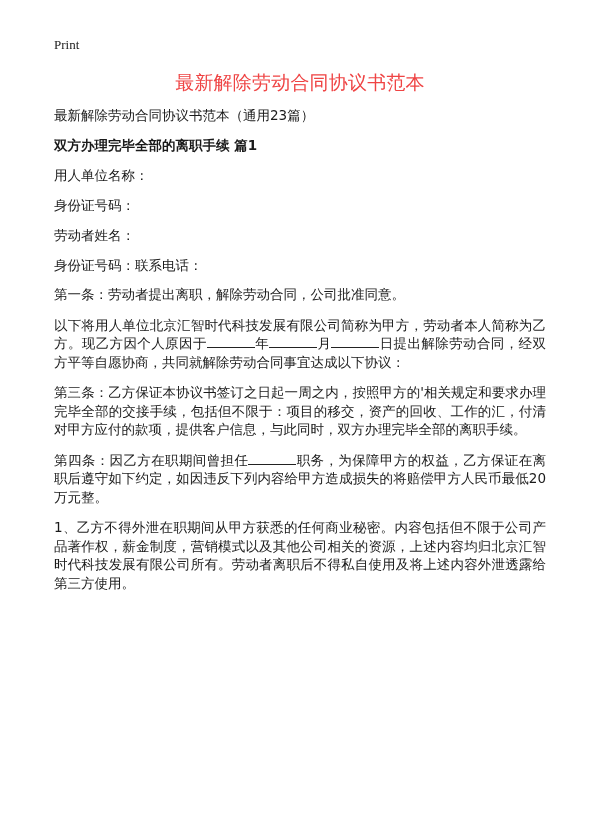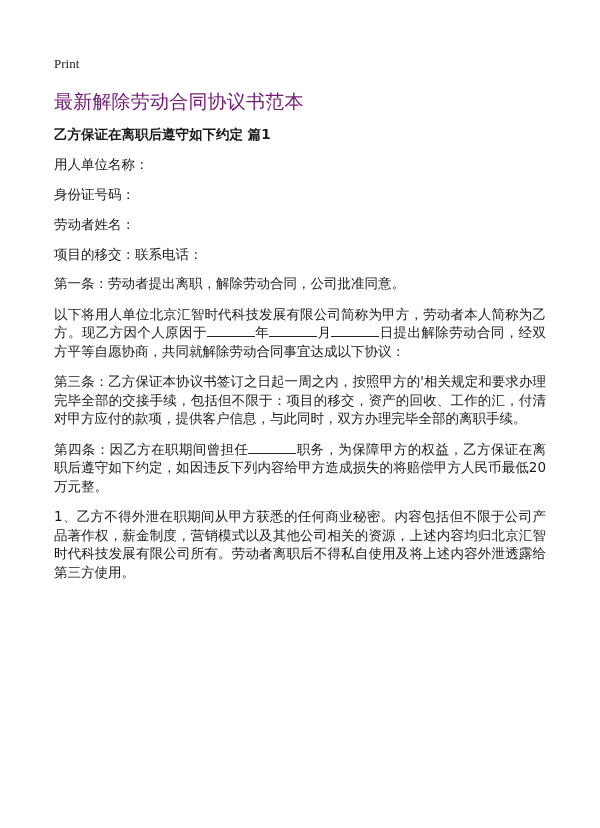--- a/index.html
+++ b/index.html
@@ -1,47 +1,48 @@
 <!DOCTYPE html>
 <html><head>
   <meta charset="utf-8">
   <style>
     html, body { margin: 0; padding: 0; background: #ffffff; }
     body {
       width: 600px; height: 828px; overflow: hidden; position: relative;
       font-family: "DejaVu Sans", "Liberation Sans", sans-serif;
       color: #1a1a1a;
     }
-    .page { position: absolute; left: 54px; top: 56px; width: 492px; }
+    .page { position: absolute; left: 54px; top: 37px; width: 492px; }
     .print-label {
       font-family: "Liberation Serif", "DejaVu Serif", serif;
       font-size: 13px; line-height: 16px; color: #222; margin: 0 0 17px 0;
     }
     .doc-title {
-      font-size: 19px; line-height: 24px; text-align: left; font-weight: normal;
-      margin: 0 0 12px 0; letter-spacing: 0.2px; color: #701a75;
+      font-size: 19px; line-height: 24px; text-align: center; font-weight: normal;
+      margin: 0 0 12px 0; letter-spacing: 0.2px; color: #ef4444;
     }
     .subtitle { font-size: 13.5px; line-height: 18px; margin: 0 0 12px 0; }
     .section-heading { font-size: 13.5px; line-height: 18px; font-weight: bold; margin: 0 0 10px 0; }
     .field { font-size: 13.5px; line-height: 18px; margin: 12px 0 11px 0; }
     .para { font-size: 13.5px; line-height: 18.5px; margin: 0 0 12px 0; text-align: justify; word-break: break-all; }
     .blank { display: inline-block; width: 48px; border-bottom: 1px solid #222; height: 13px; vertical-align: baseline; }
   </style>
 </head>
 <body>
 
 <div class="page">
   <div class="print-label">Print</div>
   <h1 class="doc-title">最新解除劳动合同协议书范本</h1>
-  <p class="section-heading">乙方保证在离职后遵守如下约定 篇1</p>
+  <p class="subtitle">最新解除劳动合同协议书范本（通用23篇）</p>
+  <p class="section-heading">双方办理完毕全部的离职手续 篇1</p>
 
   <p class="field">用人单位名称：</p>
   <p class="field">身份证号码：</p>
   <p class="field">劳动者姓名：</p>
-  <p class="field">项目的移交：联系电话：</p>
+  <p class="field">身份证号码：联系电话：</p>
 
   <p class="para">第一条：劳动者提出离职，解除劳动合同，公司批准同意。</p>
 
   <p class="para"><span>以下将用人单位北京汇智时代科技发展有限公司简称为甲方，劳动者本人简称为乙方。现乙方因个人原因于</span><span class="blank"></span><span>年</span><span class="blank"></span><span>月</span><span class="blank"></span><span>日提出解除劳动合同，经双方平等自愿协商，共同就解除劳动合同事宜达成以下协议：</span></p>
 
 
   <p class="para">第三条：乙方保证本协议书签订之日起一周之内，按照甲方的'相关规定和要求办理完毕全部的交接手续，包括但不限于：项目的移交，资产的回收、工作的汇，付清对甲方应付的款项，提供客户信息，与此同时，双方办理完毕全部的离职手续。</p>
 
   <p class="para"><span>第四条：因乙方在职期间曾担任</span><span class="blank"></span><span>职务，为保障甲方的权益，乙方保证在离职后遵守如下约定，如因违反下列内容给甲方造成损失的将赔偿甲方人民币最低20万元整。</span></p>
 

